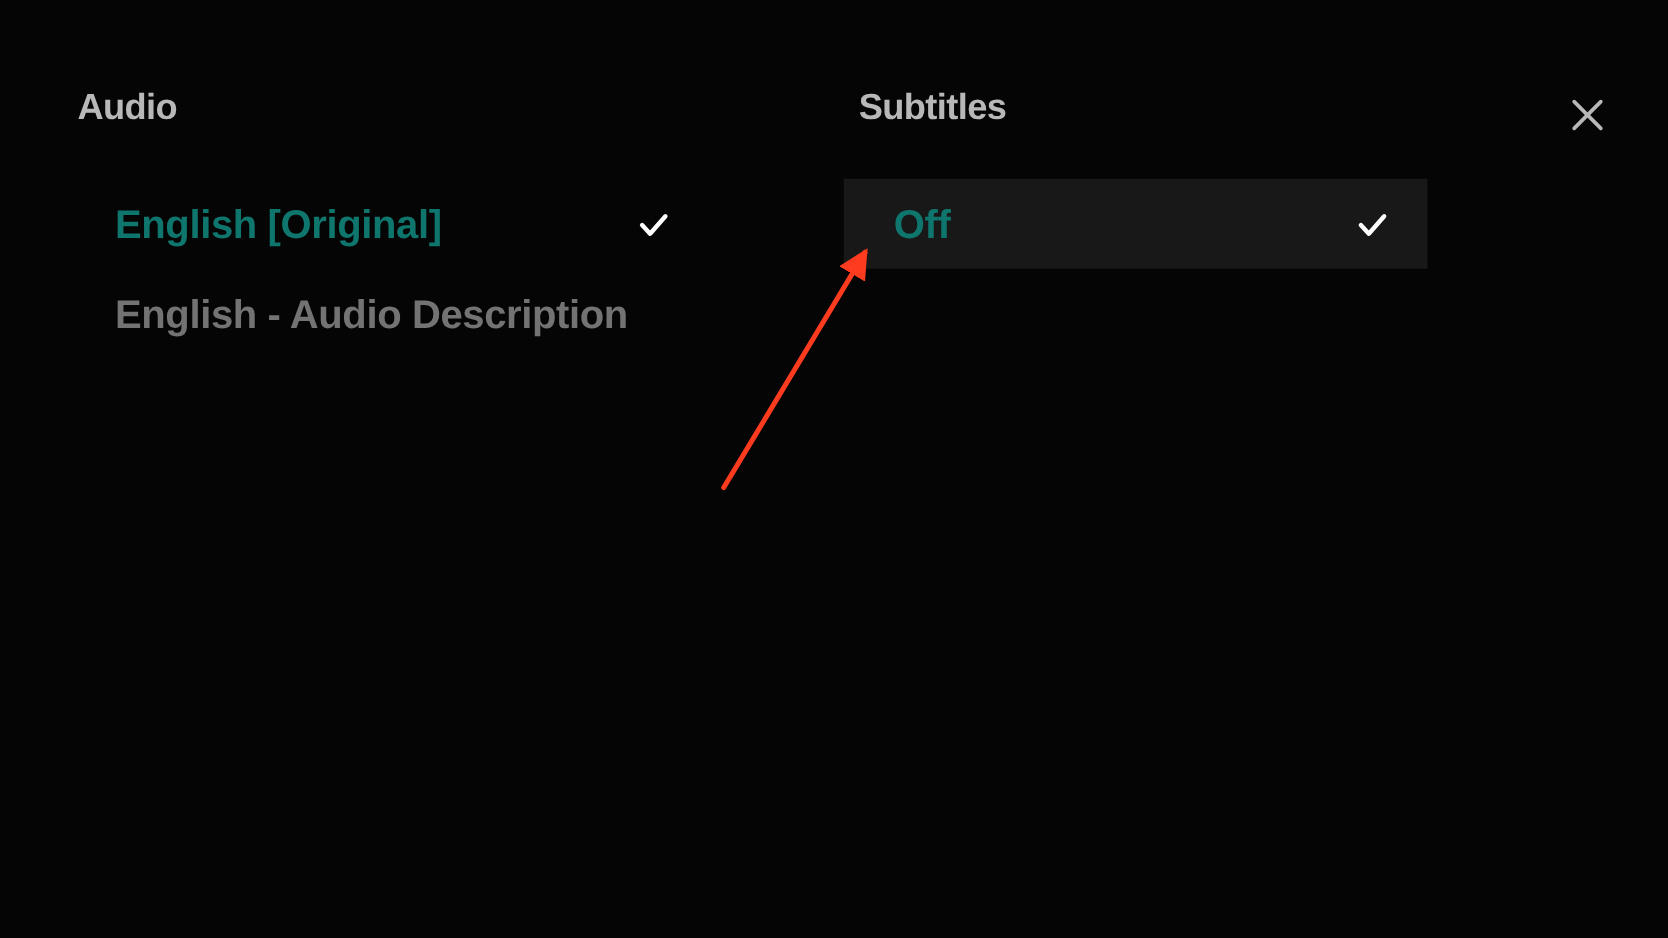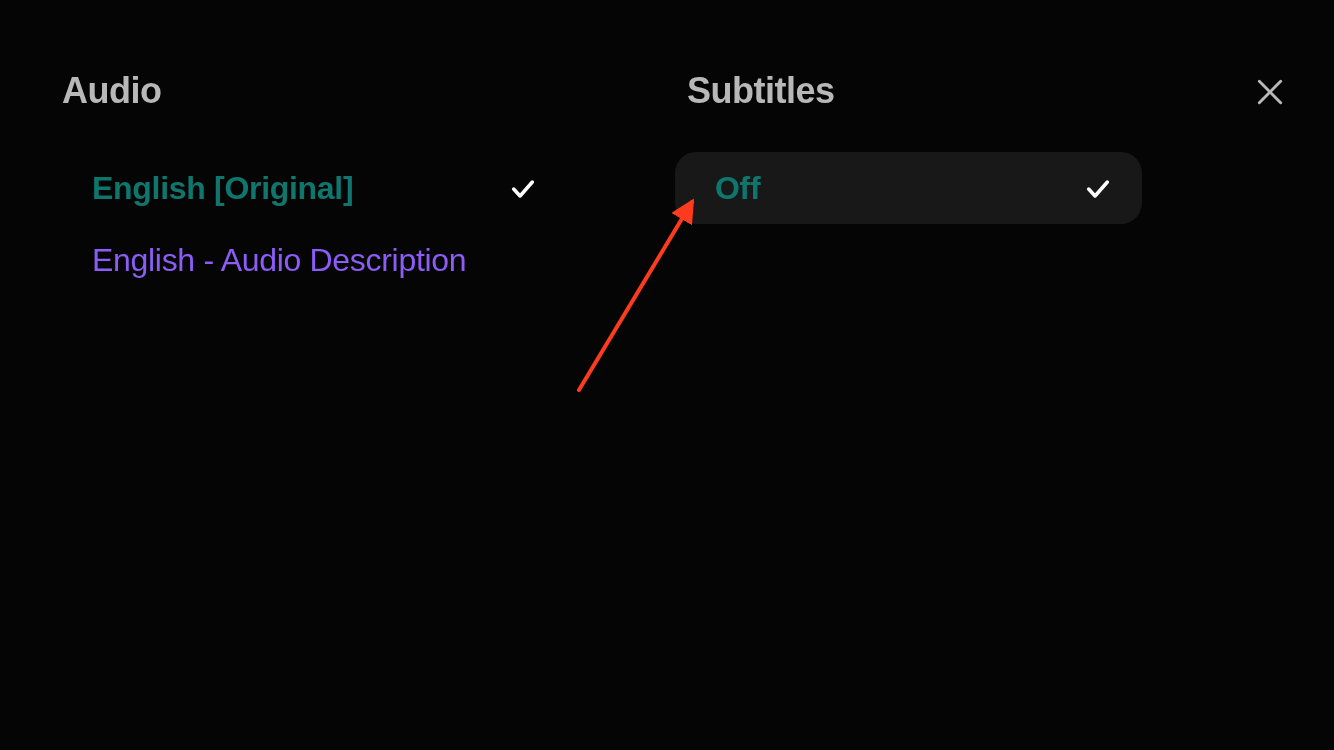--- a/index.html
+++ b/index.html
@@ -30,21 +30,21 @@
     .column {
       flex: 0 0 50%;
       padding-left: 62px;
       padding-right: 0;
     }
     .column.right {
       padding-left: 0;
     }
     .section-title {
       color: #b8b8b8;
-      font-size: 36px;
+      font-size: 29px;
       font-weight: 700;
       letter-spacing: -0.5px;
       margin-bottom: 40px;
       padding-left: 0;
     }
     .column.right .section-title {
       padding-left: 8px;
       margin-left: 12px;
     }
     .option-list {
@@ -60,29 +60,28 @@
       padding-right: 40px;
       cursor: pointer;
       font-size: 32px;
       letter-spacing: -0.3px;
     }
     .column.right .option {
       padding-left: 40px;
       padding-right: 30px;
       margin-right: 192px;
       margin-left: 8px;
-      border-radius: 21px;
     }
     .option.selected {
       color: #0f766e;
       font-weight: 700;
     }
     .option.unselected {
-      color: #8b5cf6;
-      font-weight: 400;
+      color: #737373;
+      font-weight: 700;
     }
     .option.highlighted {
       background: rgba(255,255,255,0.08);
     }
     .option-label {
       white-space: nowrap;
     }
     .check {
       width: 28px;
       height: 28px;

